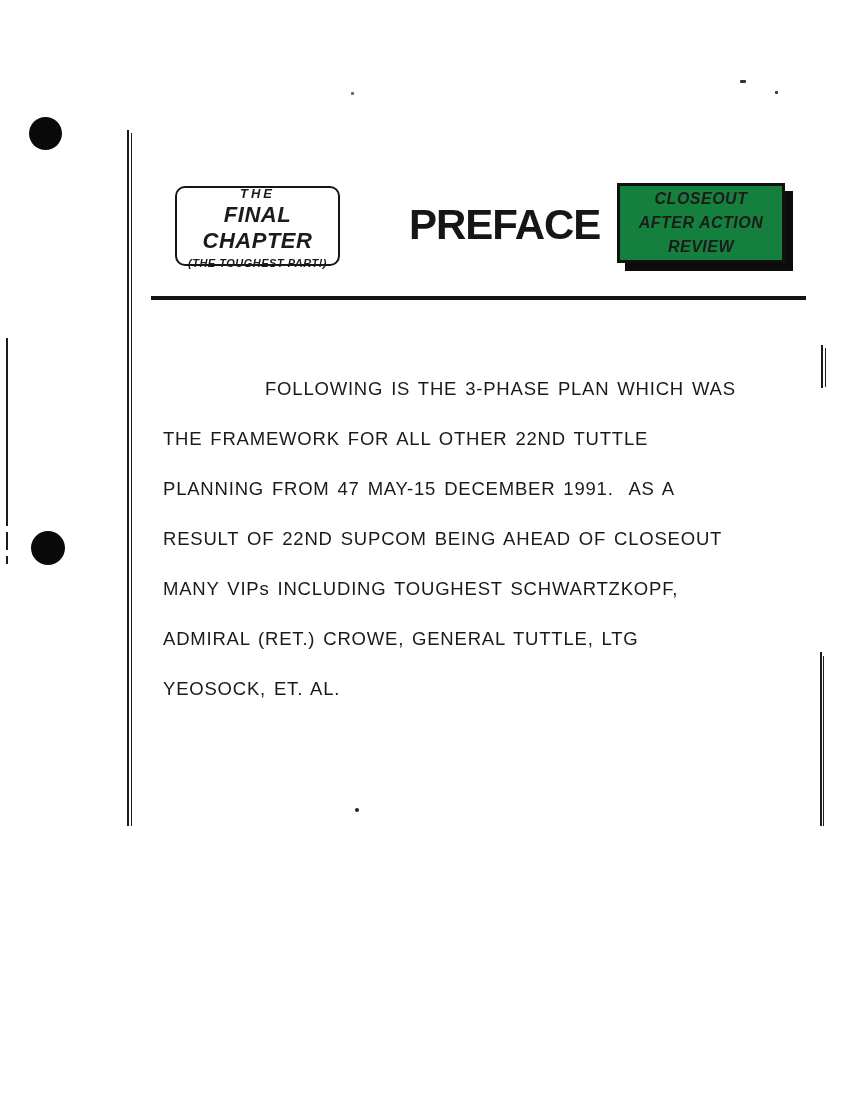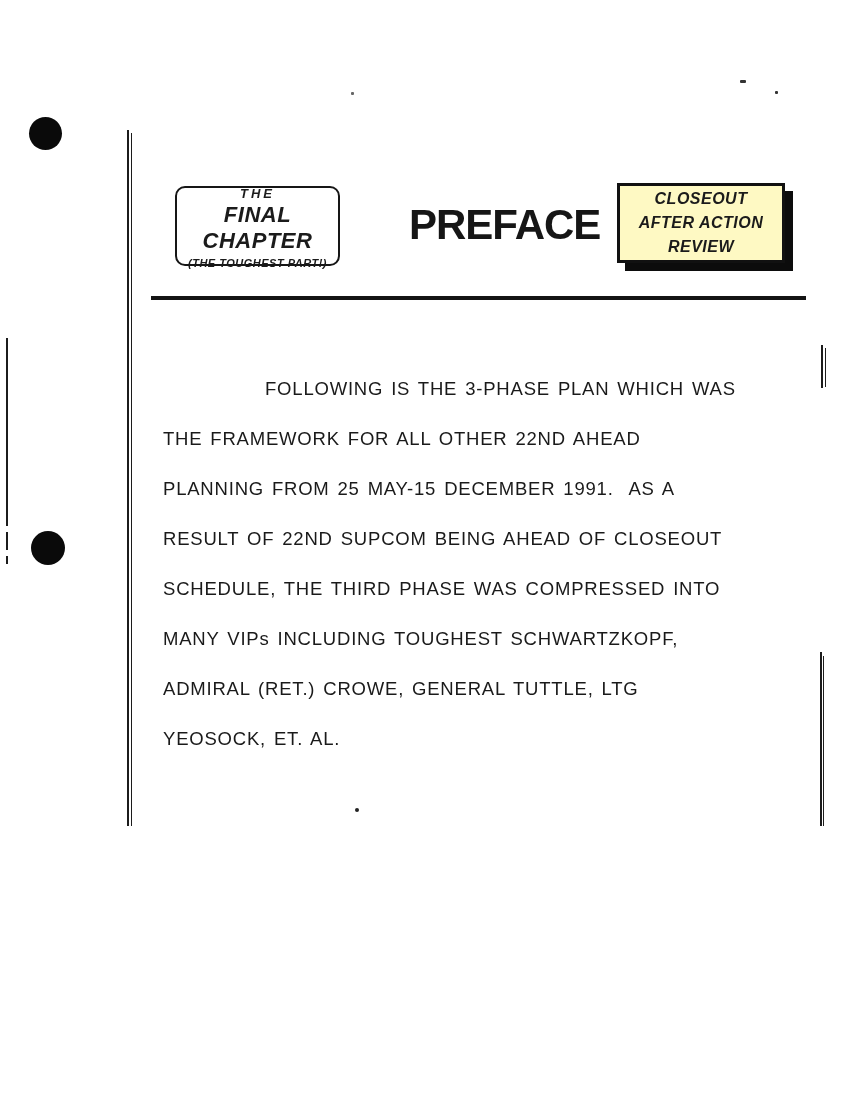--- a/index.html
+++ b/index.html
@@ -38,21 +38,21 @@
   }
   .stamp-left .l1 { font-size:13px; font-weight:bold; letter-spacing:3px; }
   .stamp-left .l2 { font-size:22px; font-weight:700; letter-spacing:0.5px; margin-top:1px; }
   .stamp-left .l3 { font-size:11px; font-weight:bold; letter-spacing:0.5px; margin-top:3px; }
   .page-title {
     position:absolute; left:386px; top:201px;
     font-size:42px; font-weight:bold; letter-spacing:-1px; color:#161616;margin-left:23px;
   }
   .stamp-right {
     position:absolute; left:617px; top:183px; width:168px; height:80px;
-    border:3px solid #111; background:#fef9c3; box-shadow:8px 8px 0 0 #0c0c0c;
+    border:3px solid #111; background:#15803d; box-shadow:8px 8px 0 0 #0c0c0c;
     display:flex; flex-direction:column; align-items:center; justify-content:center;
     font-style:italic; font-weight:bold; font-size:16px; line-height:24px;
     letter-spacing:0.5px; text-align:left;
   }
   .header-rule { left:151px; top:296px; width:655px; height:4px; background:#141414; }
   
   .body-text { position:absolute; left:163px; top:364px; width:660px; }
   .bodyline {
     height:50px; line-height:50px; font-size:18.5px; letter-spacing:0.8px;
     word-spacing:2px; white-space:pre; color:#1a1a1a;
@@ -103,24 +103,23 @@
   <div class="stamp-right">
     <div>CLOSEOUT</div>
     <div>AFTER ACTION</div>
     <div>REVIEW</div>
   </div>
 
   <div class="ln header-rule"></div>
 
   <div class="body-text">
     <div class="bodyline indent">FOLLOWING IS THE 3-PHASE PLAN WHICH WAS</div>
-    <div class="bodyline">THE FRAMEWORK FOR ALL OTHER 22ND AHEAD</div>
-    <div class="bodyline">PLANNING FROM 25 MAY-15 DECEMBER 1991.  AS A</div>
+    <div class="bodyline">THE FRAMEWORK FOR ALL OTHER 22ND TUTTLE</div>
+    <div class="bodyline">PLANNING FROM 47 MAY-15 DECEMBER 1991.  AS A</div>
     <div class="bodyline">RESULT OF 22ND SUPCOM BEING AHEAD OF CLOSEOUT</div>
-    <div class="bodyline">SCHEDULE, THE THIRD PHASE WAS COMPRESSED INTO</div>
     <div class="bodyline">MANY VIPs INCLUDING TOUGHEST SCHWARTZKOPF,</div>
     <div class="bodyline">ADMIRAL (RET.) CROWE, GENERAL TUTTLE, LTG</div>
     <div class="bodyline">YEOSOCK, ET. AL.</div>
   </div>
 
   <div class="speck" style="left:351px; top:92px;  width:3px; height:3px; background:#666;"></div>
   <div class="speck" style="left:740px; top:80px;  width:6px; height:3px;"></div>
   <div class="speck" style="left:775px; top:91px;  width:3px; height:3px;"></div>
   <div class="speck" style="left:355px; top:808px; width:4px; height:4px; border-radius:50%; background:#222;"></div>
   <div class="speck" style="left:52px;  top:893px; width:4px; height:4px; border-radius:50%; background:#222;"></div>

